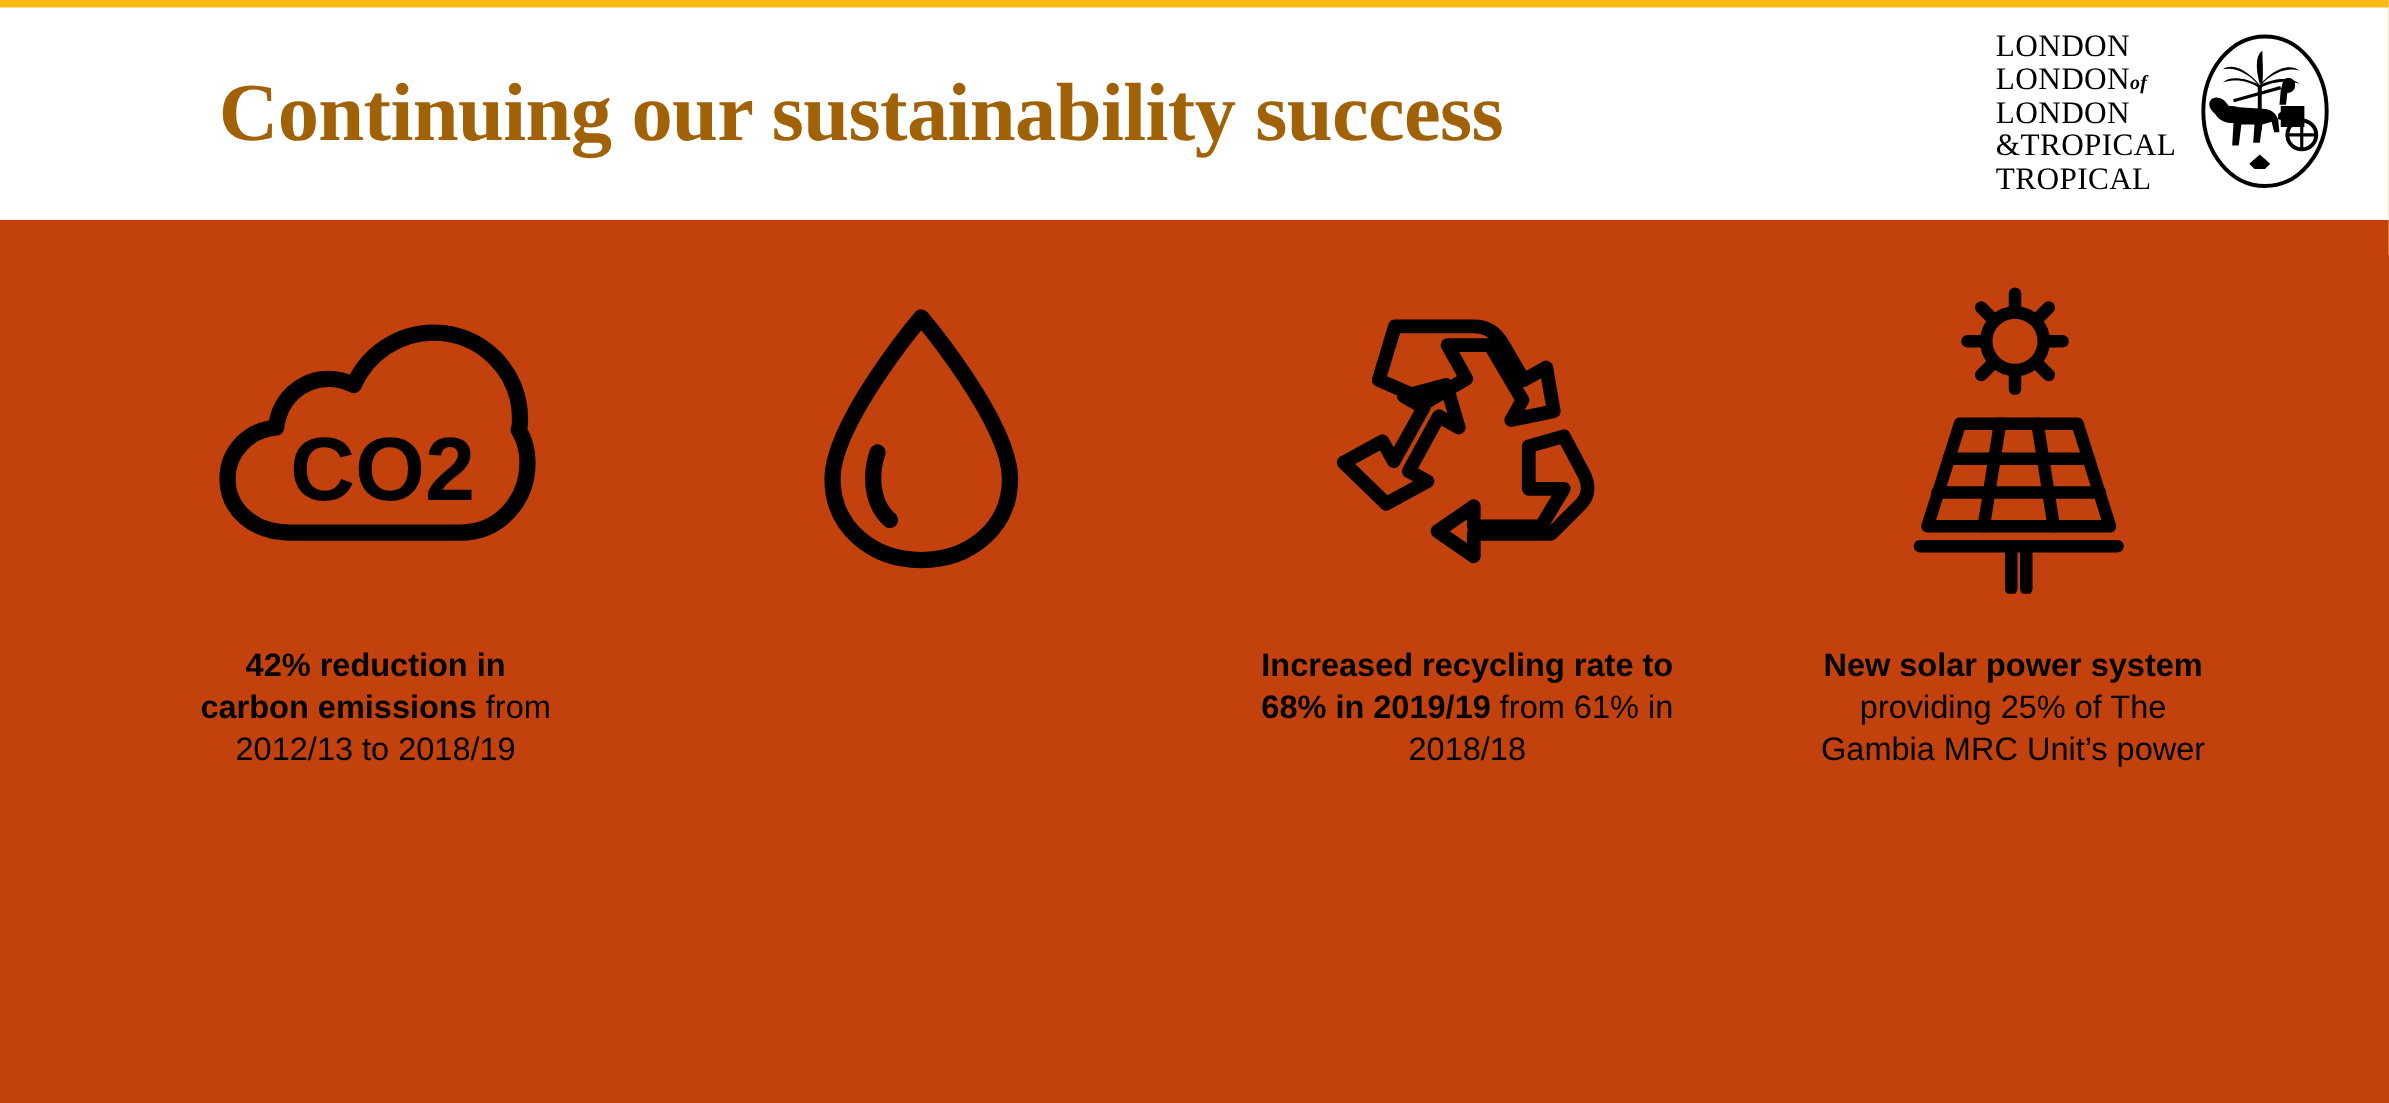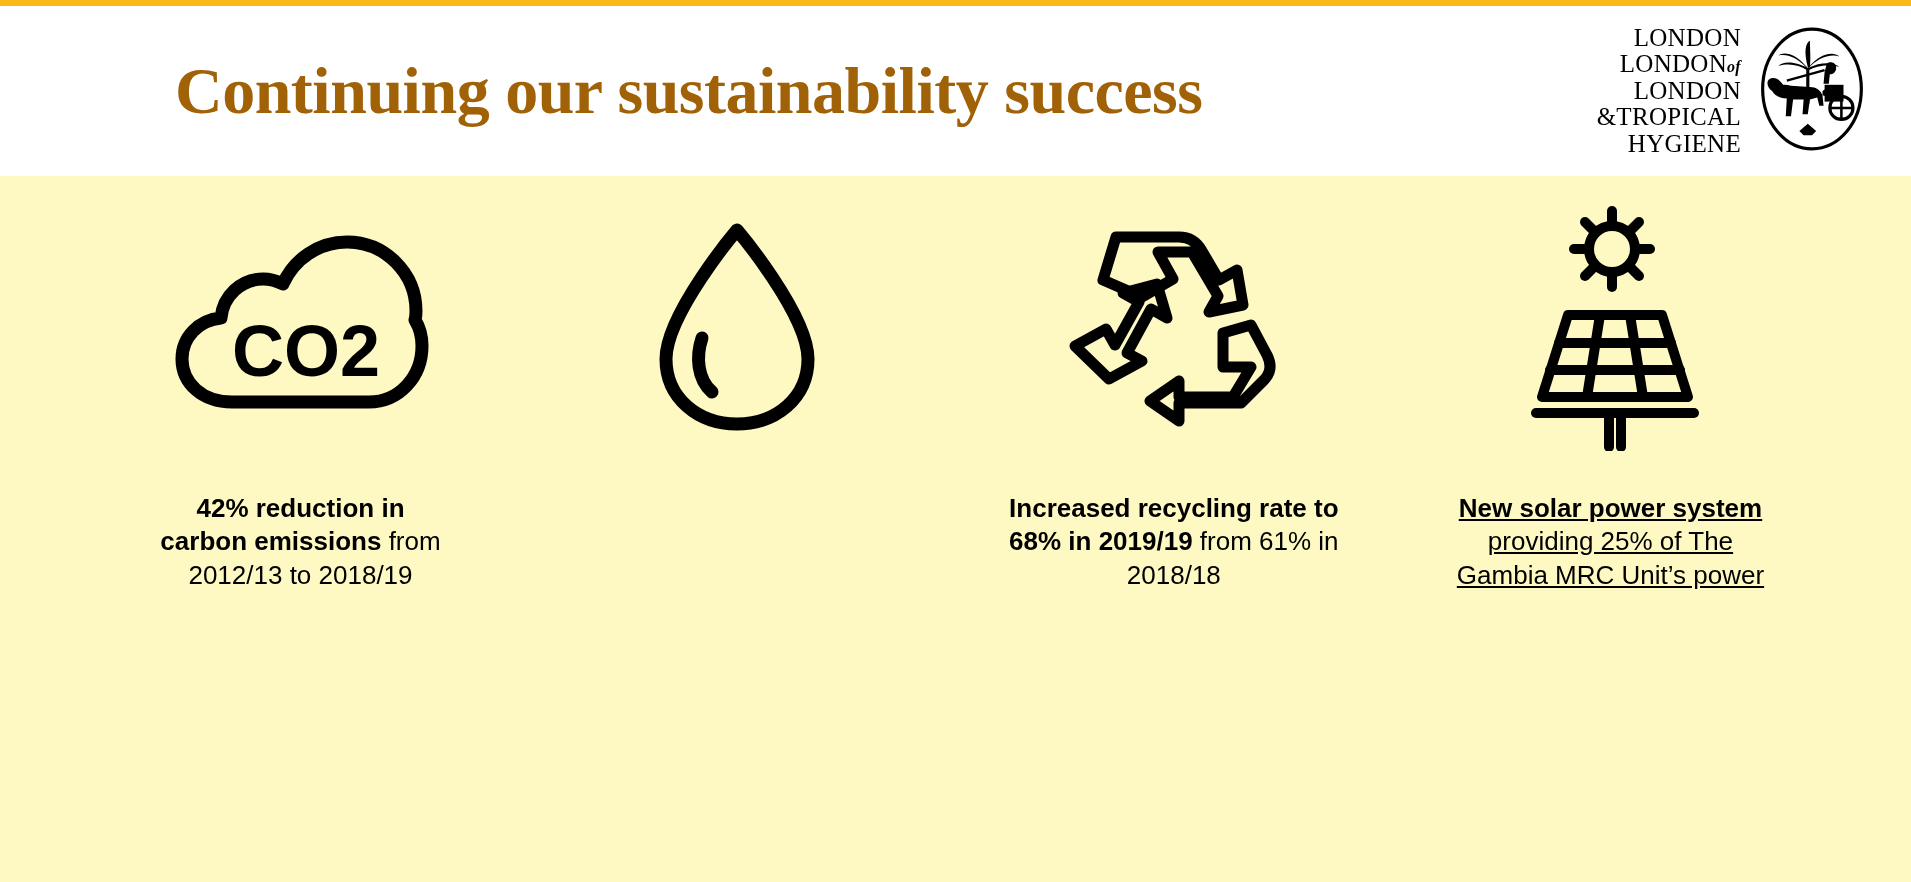--- a/index.html
+++ b/index.html
@@ -56,44 +56,44 @@
   .logo {
     display: flex;
     align-items: center;
     gap: 8px;
     margin-right: 16px;
   }
 
   .logo-wordmark {
     font-family: "Liberation Serif", "DejaVu Serif", serif;
     color: #000;
-    text-align: right;
+    text-align: left;
     line-height: 1.06;
     font-size: 25px;
     letter-spacing: 0.3px;
   }
   .logo-wordmark div { white-space: nowrap; }
   .logo-wordmark .small-of {
     font-style: italic;
     font-size: 16px;
     font-weight: bold;
   }
 
   .logo-seal {
     flex: 0 0 auto;
   }
 
   
   .body {
     flex: 1 1 auto;
-    background: #fef9c3;
+    background: #c2410c;
     display: flex;
     align-items: flex-start;
     justify-content: center;
-    padding-top: 20px;
+    padding-top: 44px;
   }
 
   .columns {
     width: 1820px;
     display: flex;
     align-items: flex-start;
     justify-content: space-between;
     padding: 0 40px;
   }
 
@@ -124,21 +124,21 @@
   .caption sup {
     font-size: 0.62em;
     vertical-align: super;
     line-height: 0;
   }
 
   
   .col-carbon .caption   { max-width: 300px; }
   .col-water .caption    { max-width: 400px; }
   .col-recycle .caption  { max-width: 360px; }
-  .col-solar .caption    { max-width: 350px; text-decoration: underline; }
+  .col-solar .caption    { max-width: 350px; }
 </style>
 </head>
 <body>
 
 <div class="poster">
 
   <div class="top-rule"></div>
 
   <div class="header">
 
@@ -146,21 +146,21 @@
 
     <div class="logo">
 
       <div class="logo-wordmark">
         <div>LONDON</div>
         <div>
           <span>LONDON</span><span class="small-of">of</span>
         </div>
         <div>LONDON</div>
         <div>&amp;TROPICAL</div>
-        <div>HYGIENE</div>
+        <div>TROPICAL</div>
       </div>
 
       <span class="logo-seal">
         <svg width="126" height="126" viewBox="0 0 120 120" aria-hidden="true">
 
           <ellipse cx="60" cy="60" rx="47" ry="57" fill="none" stroke="#000" stroke-width="3"></ellipse>
 
           <path d="M56 40 L56 74" stroke="#000" stroke-width="3" fill="none"></path>
 
           <path d="M56 40 C44 26, 34 24, 28 28 C38 26, 48 32, 55 40 Z" fill="#000"></path>

